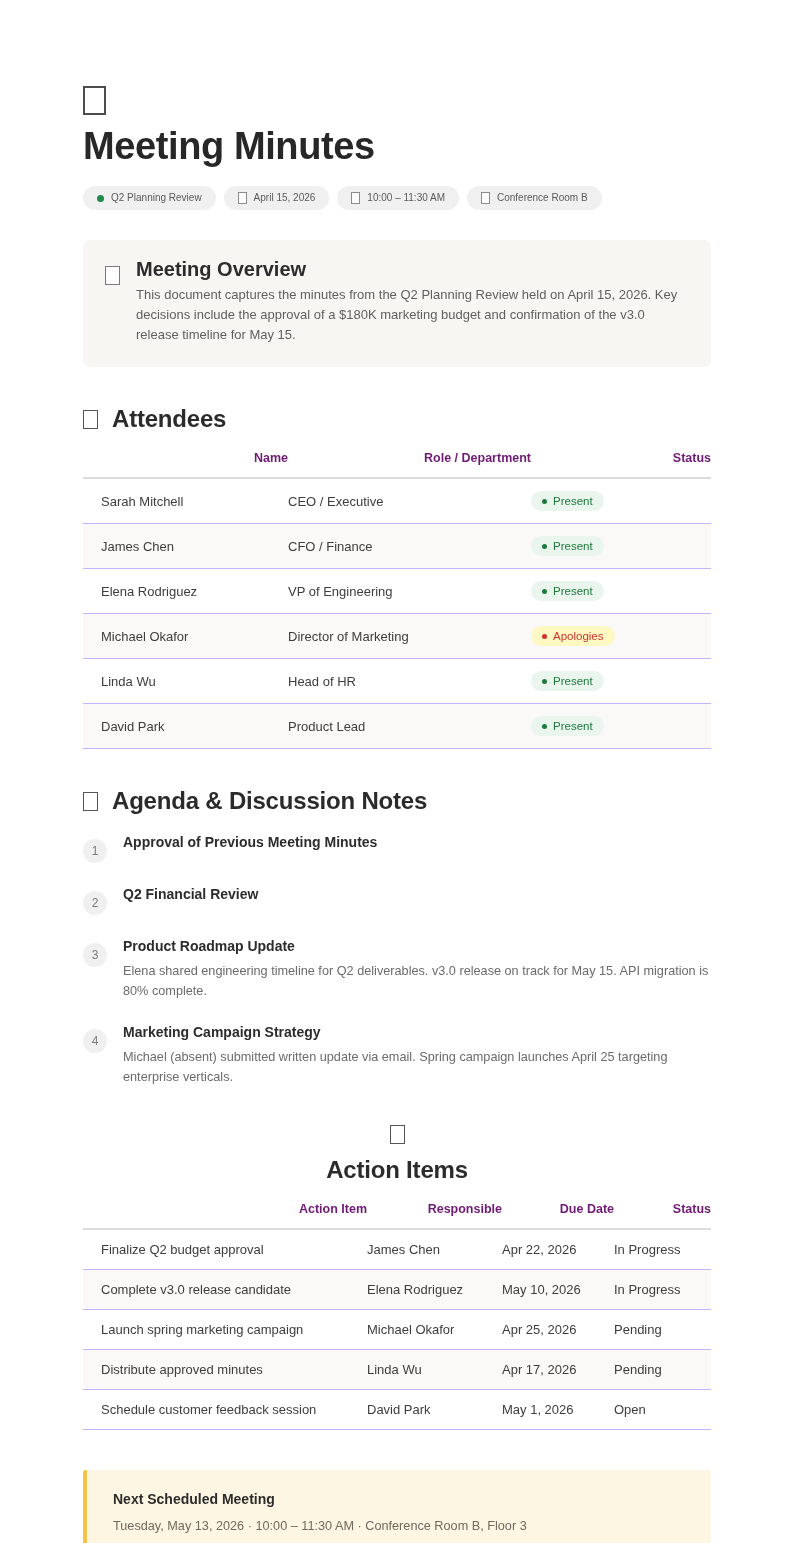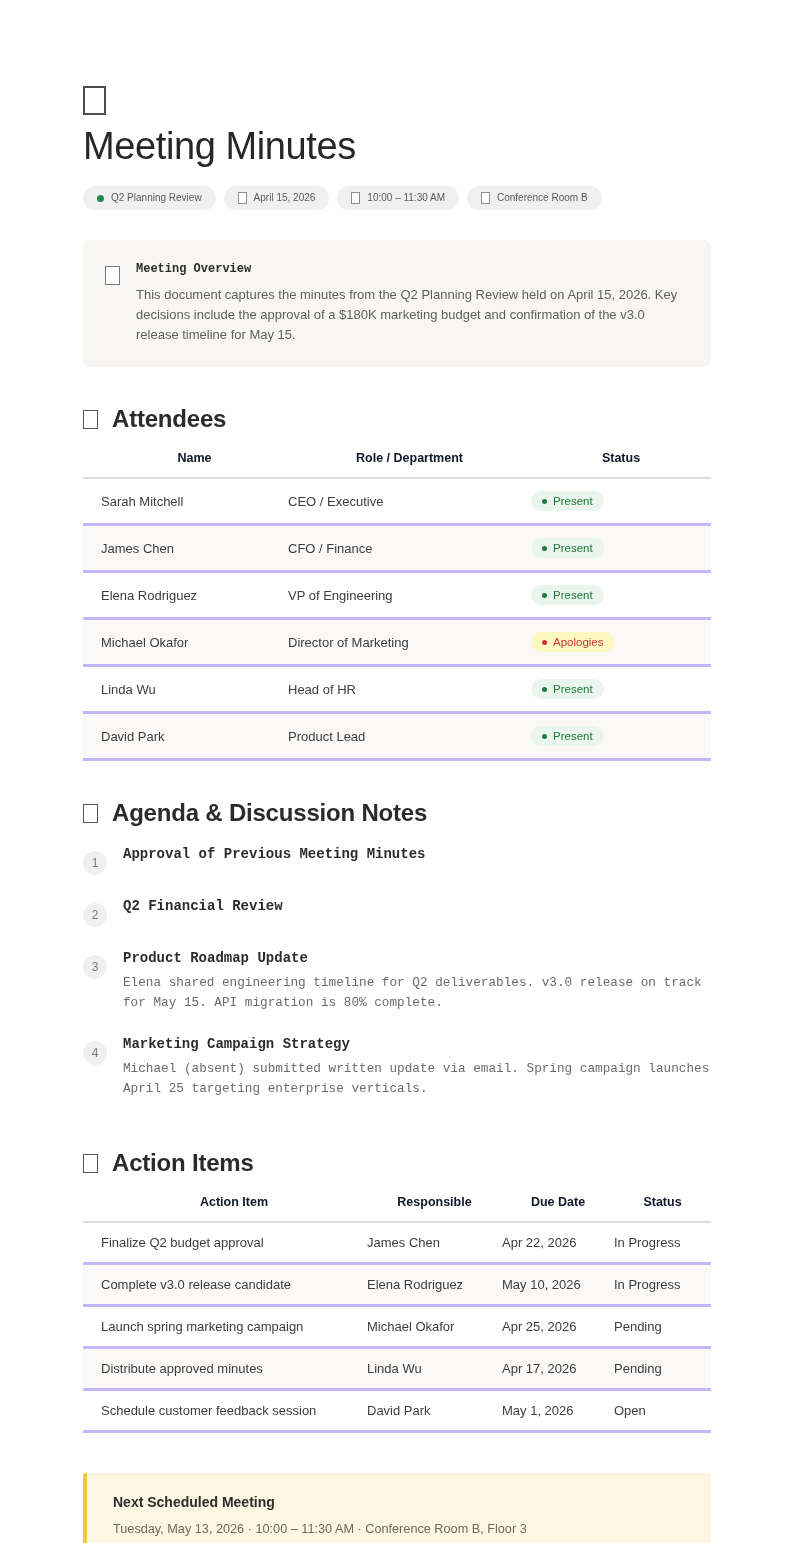--- a/index.html
+++ b/index.html
@@ -29,21 +29,21 @@
     background: #ffffff;
     vertical-align: middle;
   }
 
   
   .doc-icon-wrap { height: 36px; }
   .doc-icon { width: 19px; height: 25px; border-width: 2px; }
 
   .doc-title {
     font-size: 38px;
-    font-weight: normal;
+    font-weight: bold;
     color: #272727;
     letter-spacing: -0.4px;
     margin: 0;
     padding: 0 0 4px 0;
     line-height: 48px;
   }
 
   .meta-row {
     display: flex;
     gap: 8px;
@@ -75,73 +75,72 @@
   .overview {
     margin-top: 30px;
     background: #f7f6f3;
     border-radius: 7px;
     padding: 20px 22px 22px 22px;
     display: flex;
     gap: 16px;
   }
   .overview-icon { width: 13px; height: 17px; border-width: 1.5px; border-color: #7a7a7a; margin-top: 6px; flex: none; }
   .overview-title {
-    font-size: 12px;
+    font-size: 20px;
     font-weight: bold;
     color: #2c2c2c;
     margin: 0 0 7px 0;
     line-height: 18px;
-    font-family: Liberation Mono, monospace;
   }
   .overview-body {
     font-size: 13px;
     color: #5f5f5f;
     line-height: 20px;
     margin: 0;
     max-width: 545px;
   }
 
   
   .section-head {
     display: flex;
     align-items: center;
     gap: 14px;
     margin-top: 40px;
     margin-bottom: 20px;
   }
-  .section-head.tight { margin-top: 52px; }
+  .section-head.tight { margin-top: 38px; flex-direction: column; }
   .section-icon { width: 13px; height: 17px; border-width: 1.5px; border-color: #555555; flex: none; }
   .section-title {
     font-size: 24px;
     font-weight: bold;
     color: #2b2b2b;
     margin: 0;
     line-height: 24px;
     letter-spacing: -0.2px;
   }
 
   
   table.data {
     width: 628px;
     border-collapse: collapse;
     table-layout: fixed;
   }
   table.data th {
-    text-align: center;
+    text-align: right;
     font-size: 12.5px;
     font-weight: bold;
-    color: #0f172a;
+    color: #701a75;
     padding: 0 0 12px 0;
     border-bottom: 2px solid #dcdcdc;
   }
   table.data td {
     font-size: 13px;
     color: #3d3d3d;
     padding: 12px 0;
-    border-bottom: 3px solid #c4b5fd;
+    border-bottom: 1px solid #c4b5fd;
     vertical-align: middle;
   }
   table.data tbody tr:nth-child(even) td { background: #faf9f8; }
   table.data th:first-child, table.data td:first-child { padding-left: 18px; }
 
   .att-col-name { width: 205px; }
   .att-col-role { width: 243px; }
   .att-col-status { width: 180px; }
 
   .act-col-item { width: 284px; }
@@ -178,21 +177,21 @@
     border-radius: 50%;
     background: #f0f0f0;
     color: #7b7b7b;
     font-size: 12px;
     display: flex;
     align-items: center;
     justify-content: center;
     flex: none;
     margin-top: 6px;
   }
-  .agenda-body { flex: 1; font-family: Liberation Mono, monospace; }
+  .agenda-body { flex: 1; }
   .agenda-title {
     font-size: 14px;
     font-weight: bold;
     color: #2c2c2c;
     margin: 0 0 6px 0;
     line-height: 18px;
   }
   .agenda-text {
     font-size: 12.7px;
     color: #6b6b6b;

